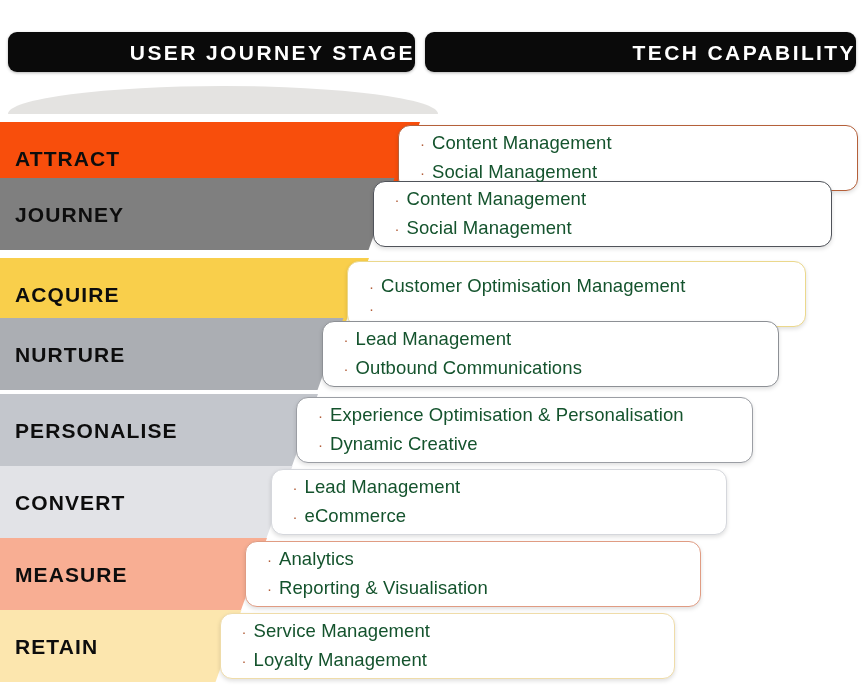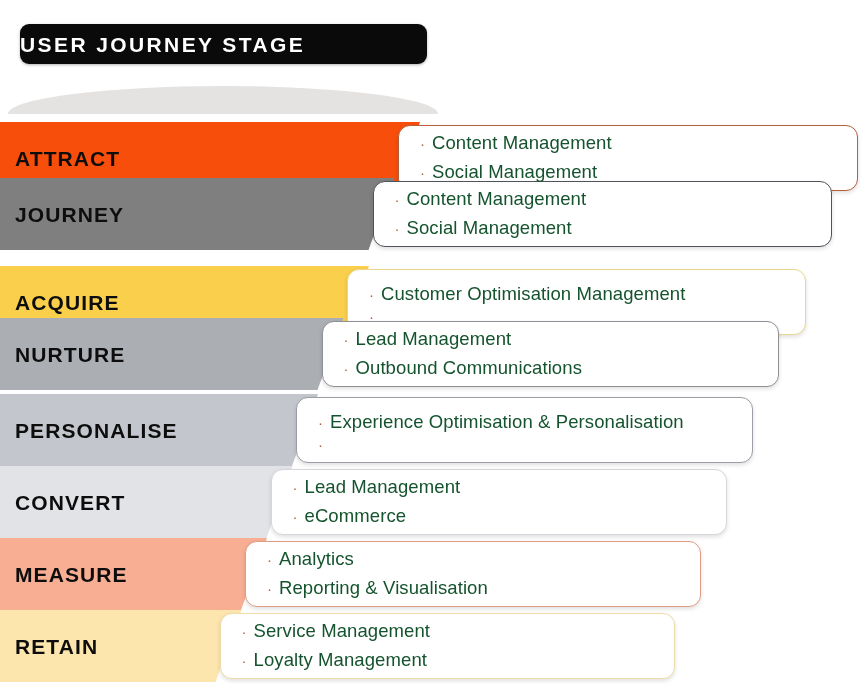--- a/index.html
+++ b/index.html
@@ -18,29 +18,28 @@
   
   .header-row {
     position: absolute;
     top: 24px;
     left: 0;
     width: 864px;
     height: 40px;
   }
   .header-pill {
     position: absolute;
-    top: 0;
+    top: 8px;
     height: 40px;
     background: #0a0a0a;
     border-radius: 9px;
     display: flex;
     align-items: center;
-    justify-content: flex-start;
+    justify-content: flex-end;
     box-shadow: 0 1px 3px rgba(0,0,0,0.30);
-    margin-left: 12px;
   }
   .header-pill span {
     color: #ffffff;
     font-size: 21px;
     font-weight: bold;
     letter-spacing: 2.4px;
     line-height: 1;
     white-space: nowrap;
   }
   #pill-stage  { left: 8px;   width: 407px; }
@@ -130,20 +129,23 @@
     letter-spacing: 0.1px;
   }
 </style>
 </head>
 <body>
 
 <div class="header-row">
   <div class="header-pill" id="pill-stage">
     <span>USER JOURNEY STAGE</span>
   </div>
+  <div class="header-pill" id="pill-cap">
+    <span>TECH CAPABILITY</span>
+  </div>
 </div>
 
 <div class="funnel">
   <div class="funnel-cap"></div>
   <div id="bands-container">
       <div class="band" style="top: 36px; height: 72px;">
         <div class="band-shape">
           <svg viewBox="0 0 470 72" preserveAspectRatio="none">
             <polygon points="0,0 420,0 394,72 0,72" fill="#F84E0C"></polygon>
           </svg>
@@ -173,21 +175,21 @@
           <div class="cap-item">
             <span class="cap-bullet">·</span>
             <span class="cap-text">Content Management</span>
           </div>
           <div class="cap-item">
             <span class="cap-bullet">·</span>
             <span class="cap-text">Social Management</span>
           </div>
         </div>
       </div>
-      <div class="band" style="top: 180px; height: 72px;">
+      <div class="band" style="top: 172px; height: 72px;">
         <div class="band-shape">
           <svg viewBox="0 0 470 72" preserveAspectRatio="none">
             <polygon points="0,0 369,0 343,72 0,72" fill="#F9CF4B"></polygon>
           </svg>
         </div>
         <div class="cap-card" style="left: 347px; width: 456.6px; border-color: rgb(235, 216, 140);"></div>
         <div class="stage-label">ACQUIRE</div>
         <div class="cap-list" style="left: 369px;">
           <div class="cap-item">
             <span class="cap-bullet">·</span>
@@ -225,20 +227,21 @@
         </div>
         <div class="cap-card" style="left: 296px; width: 455.2px; border-color: rgb(155, 158, 164);"></div>
         <div class="stage-label">PERSONALISE</div>
         <div class="cap-list" style="left: 318px;">
           <div class="cap-item">
             <span class="cap-bullet">·</span>
             <span class="cap-text">Experience Optimisation &amp; Personalisation</span>
           </div>
           <div class="cap-item">
             <span class="cap-bullet">·</span>
+            <span class="cap-text">Dynamic Creative</span>
           </div>
         </div>
       </div>
       <div class="band" style="top: 380px; height: 72px;">
         <div class="band-shape">
           <svg viewBox="0 0 470 72" preserveAspectRatio="none">
             <polygon points="0,0 292.5,0 266.5,72 0,72" fill="#E2E3E7"></polygon>
           </svg>
         </div>
         <div class="cap-card" style="left: 270.5px; width: 454.5px; border-color: rgb(213, 215, 220);"></div>

